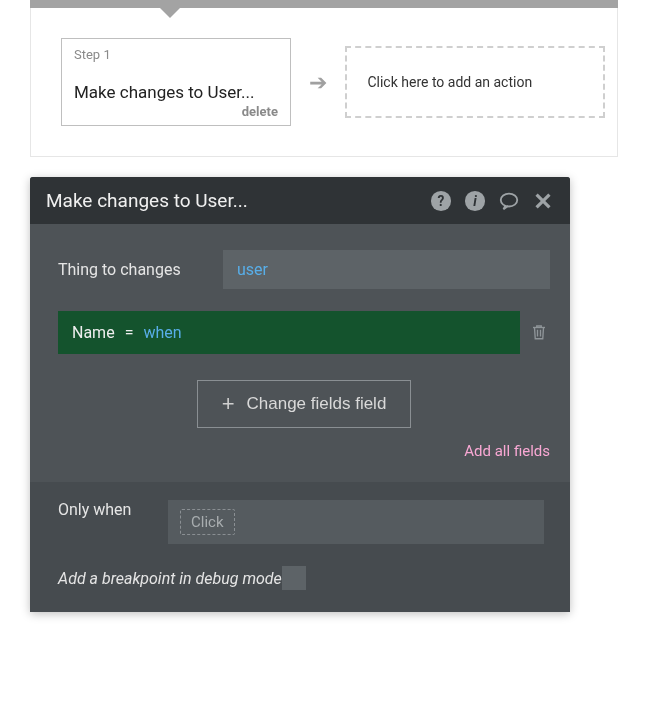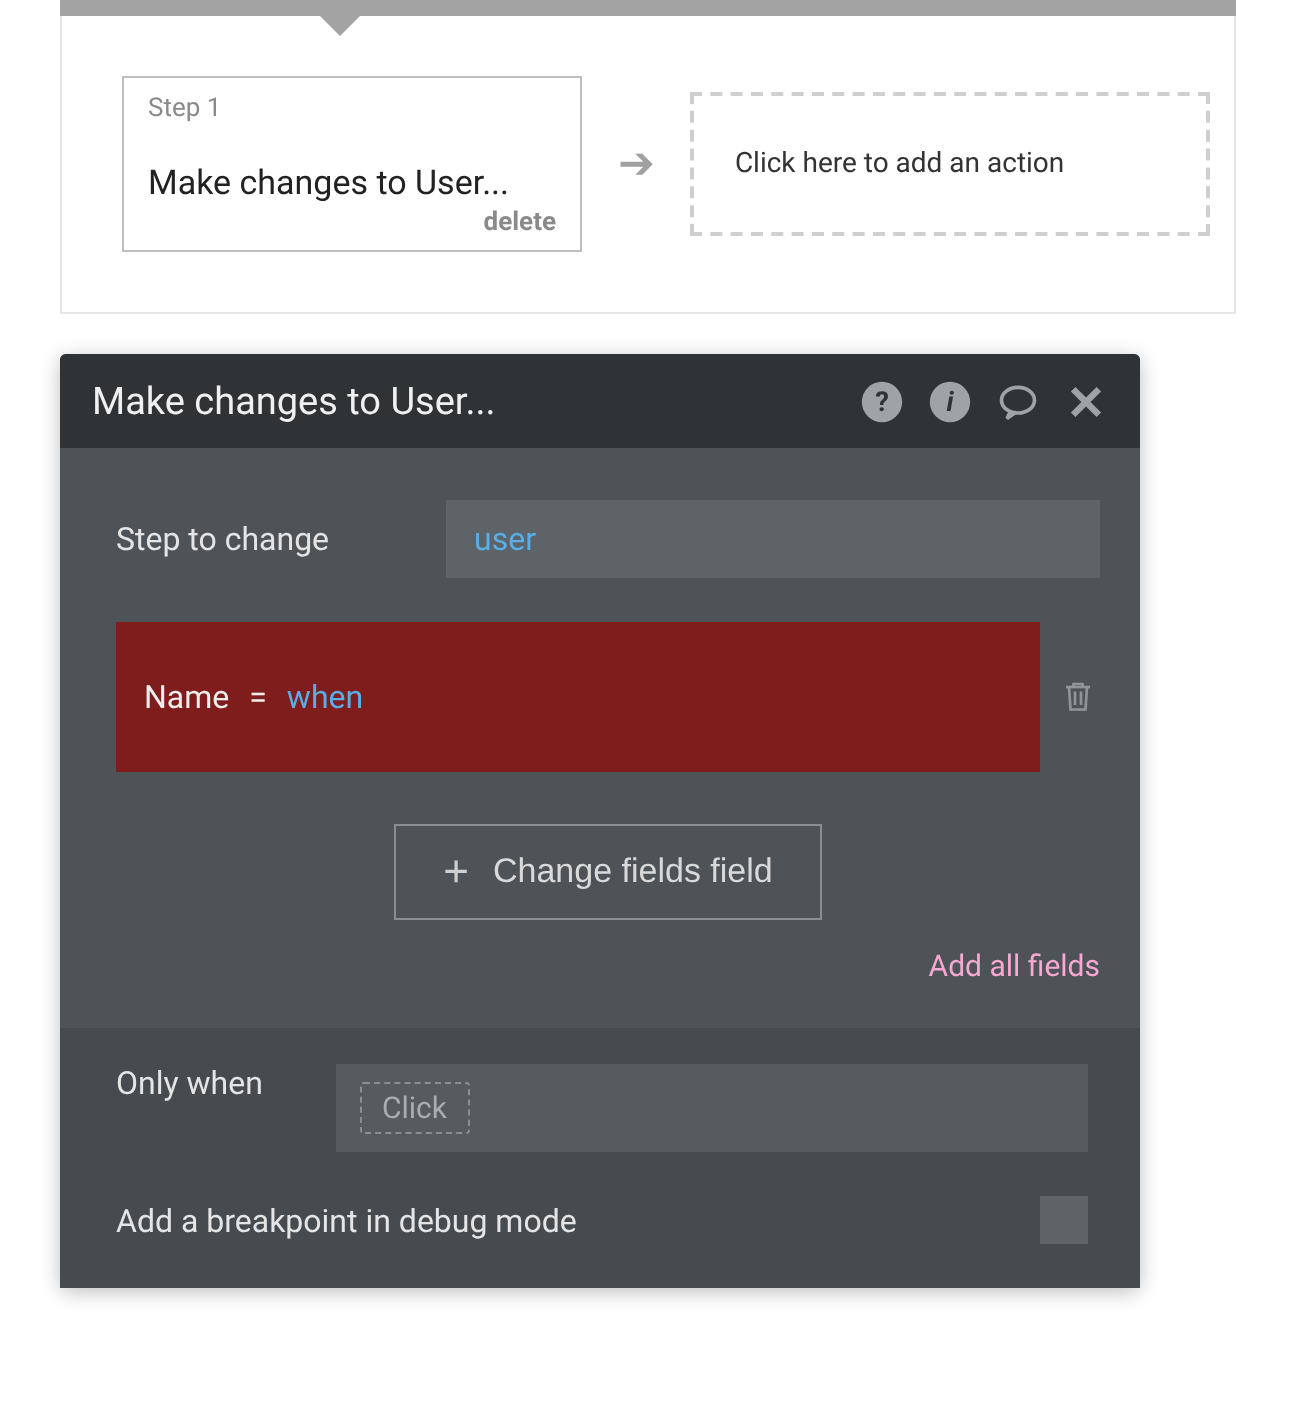--- a/index.html
+++ b/index.html
@@ -138,22 +138,22 @@
       flex: 1;
     }
     .link-text { color: #58aee8; }
     
     .field-row {
       display: flex;
       align-items: center;
       margin-bottom: 26px;
     }
     .field-box {
-      background: #7f1d1d;
-      padding: 28px 14px;
+      background: #14532d;
+      padding: 12px 14px;
       font-size: 16px;
       flex: 1;
       display: flex;
       gap: 10px;
       align-items: center;
     }
     .field-name { color: #eee; }
     .field-eq { color: #eee; }
     .trash {
       width: 20px; height: 22px;
@@ -208,23 +208,24 @@
       border: 1px dashed #8a8f93;
       color: #a8adaf;
       font-size: 15px;
       padding: 3px 10px;
       border-radius: 2px;
     }
     
     .bp-row {
       display: flex;
       align-items: center;
-      justify-content: space-between;
+      justify-content: flex-start;
       color: #e5e5e5;
       font-size: 16px;
+      font-style: italic;
     }
     .bp-check {
       width: 24px; height: 24px;
       background: #5d6367;
       cursor: pointer;
     }
   </style>
 </head>
 <body>
 
@@ -267,21 +268,21 @@
         <svg viewBox="0 0 24 24" stroke="currentColor" stroke-width="3.5">
             <line x1="5" y1="5" x2="19" y2="19"></line>
             <line x1="19" y1="5" x2="5" y2="19"></line>
           </svg>
       </span>
     </div>
   </div>
 
   <div class="panel-body">
     <div class="row">
-      <div class="row-label">Step to change</div>
+      <div class="row-label">Thing to changes</div>
       <div class="input-box">
         <span class="link-text">user</span>
       </div>
     </div>
 
     <div class="field-row">
       <div class="field-box">
         <span class="field-name">Name</span>
         <span class="field-eq">=</span>
         <span class="link-text">when</span>

